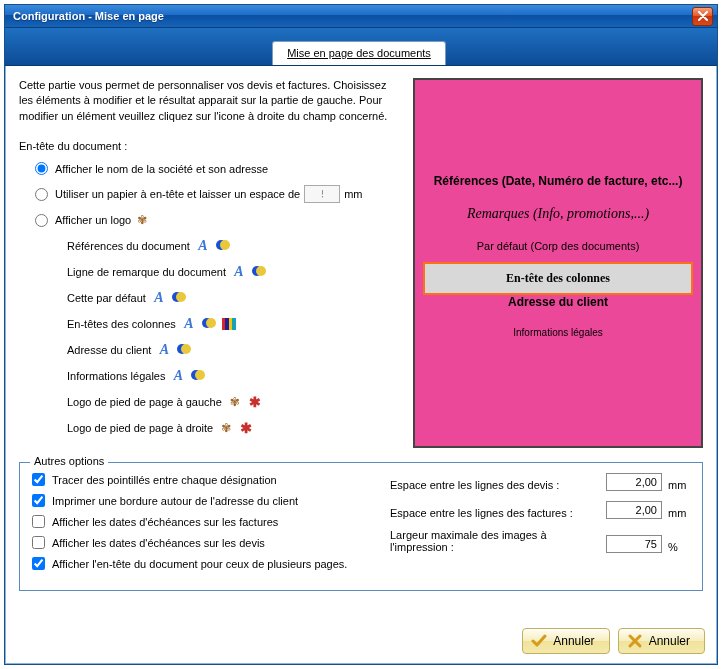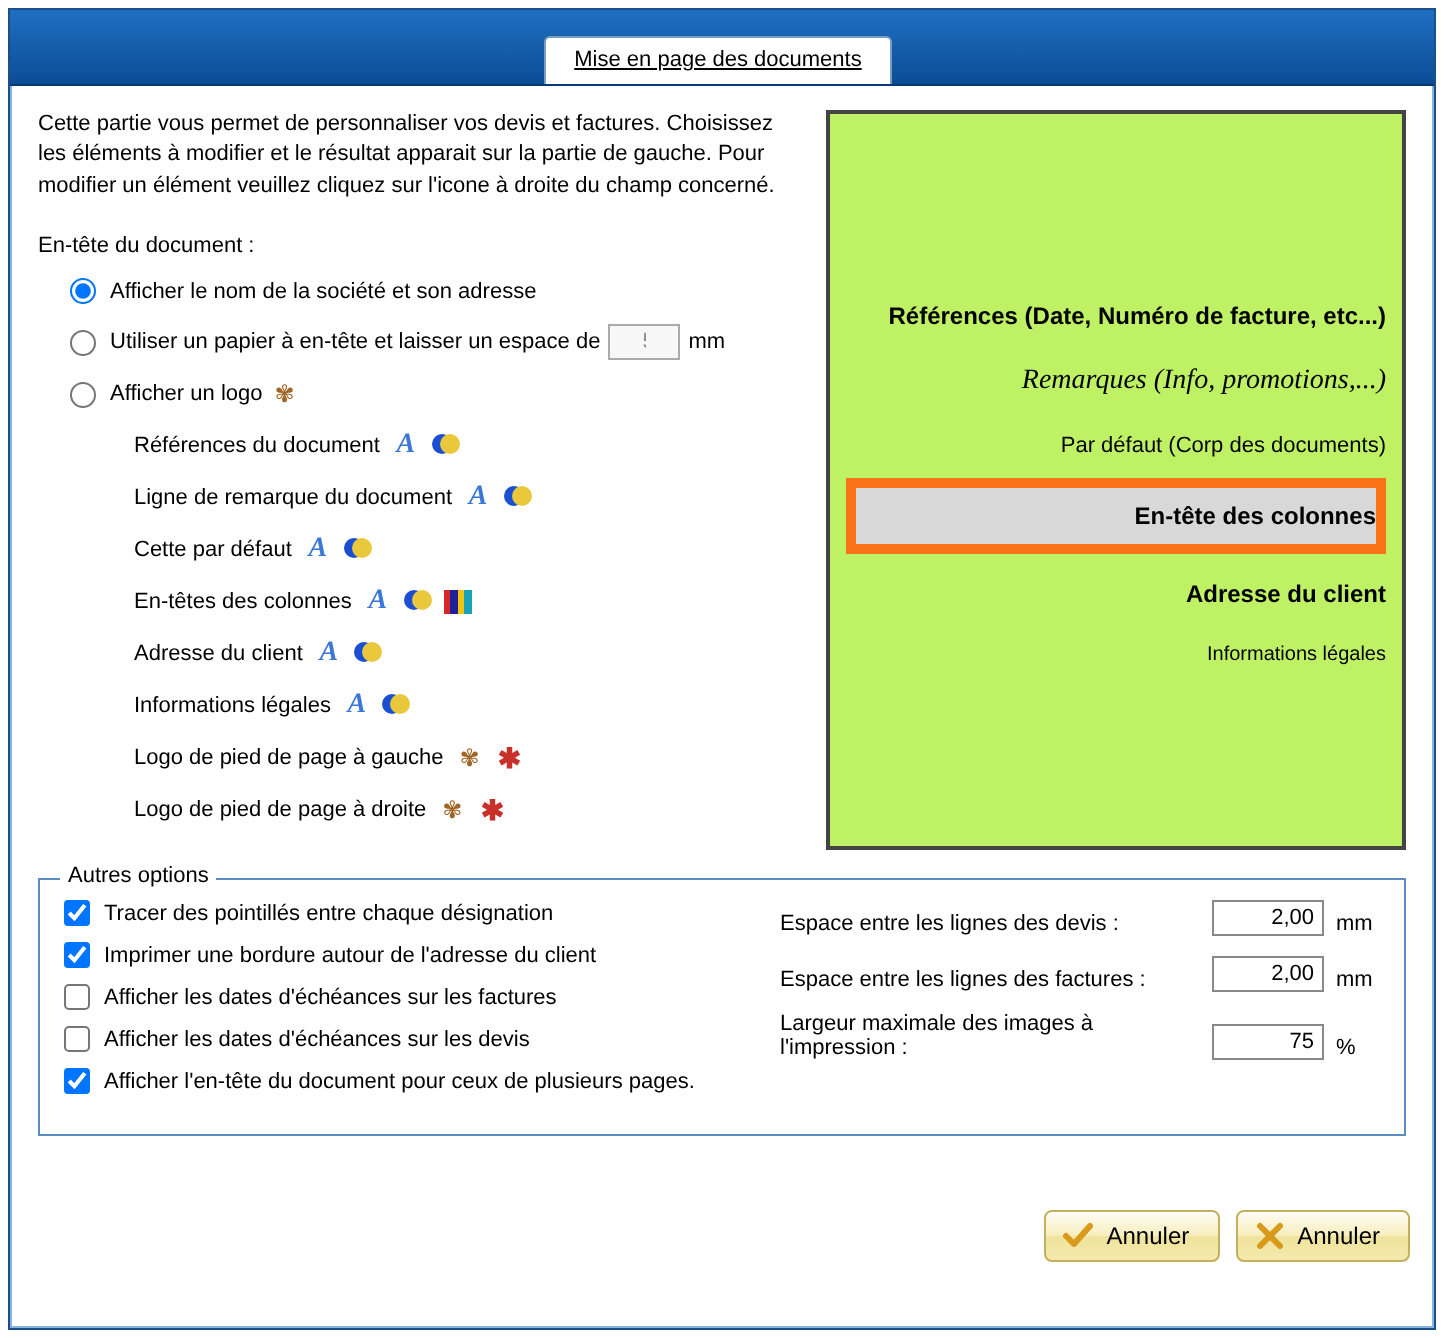--- a/index.html
+++ b/index.html
@@ -22,25 +22,25 @@
   .num-small { width:36px; height:18px; text-align:right; font-size:11px; color:#888; border:1px solid #aaa; background:#f7f7f7; padding:1px 16px; }
   .item-line { margin:12px 0 0 0; display:flex; align-items:center; gap:6px;padding-left:48px; }
   .glyph { display:inline-flex; width:14px; height:14px; align-items:center; justify-content:center; cursor:pointer; }
   .glyph-a { font-family:"Times New Roman",serif; font-style:italic; font-weight:bold; color:#3b77d6; font-size:14px; line-height:12px; }
   .bubble { display:inline-block; }
   .bubble svg { display:block;}
   .butterfly { color:#a06626; font-size:12px; line-height:12px;}
   .redx { color:#c9302c; font-weight:bold; font-size:14px; line-height:11px; }
   .stripes { width:14px; height:12px; display:flex; }
   .stripes span { flex:1; }
-  .preview { width:290px; height:370px; border:2px solid #444; padding:58px 8px 8px 8px; text-align:right; background:#bef264; }
+  .preview { width:290px; height:370px; border:2px solid #444; padding:58px 8px 8px 8px; text-align:center; background:#ec4899; }
   .pv-ref { font-weight:bold; font-size:12px; margin:36px 0 18px 0; }
   .pv-rem { font-family:"Times New Roman",serif; font-style:italic; font-size:14px; margin-bottom:18px;}
   .pv-def { font-size:11px; margin-bottom:10px; }
-  .pv-head { background:#d8d8d8; border:5px solid #f97316; padding:7px 0; font-weight:bold; font-size:12px; margin-bottom:13px;}
+  .pv-head { background:#d8d8d8; border:2px solid #f97316; padding:7px 0; font-weight:bold; font-size:12px; margin-bottom:0;font-family:Liberation Serif, serif;}
   .pv-addr { font-weight:bold; font-size:12px; margin-bottom:18px;}
   .pv-legal { font-size:10px; }
   .fieldset { border:1px solid #5a8cc0; margin-top:14px; padding:10px 12px 12px 12px; position:relative; }
   .fieldset .legend { position:absolute; top:-8px; left:10px; background:#fff; padding:0 4px; font-size:11px;}
   .opts-row { display:flex; gap:30px; }
   .chk-col { flex:1; }
   .chk-line { display:flex; align-items:center; gap:4px; margin-bottom:8px; }
   .chk-line input { margin:0 3px 0 0;}
   .spacing-col { width:300px; }
   .sp-line { display:flex; align-items:flex-end; margin-bottom:10px; }
@@ -48,20 +48,28 @@
   .sp-line input { width:56px; height:18px; text-align:right; font-size:11px; border:1px solid #888; padding:1px 4px; }
   .sp-line .unit { width:28px; padding-left:6px; }
   .footer { position:absolute; right:12px; bottom:10px; display:flex; gap:8px; }
   .btn { display:flex; align-items:center; gap:6px; background:linear-gradient(to bottom,#fffdf4,#f7eec0 48%,#efe39c 52%,#f4e9ac); border:1px solid #c2b05c; border-radius:4px; padding:4px 14px 4px 8px; cursor:pointer; font-size:12px; box-shadow:0 1px 0 #fff inset;}
   .btn svg { display:block;}
 </style>
 </head>
 <body>
 
 <div class="window">
+  <div class="titlebar">
+    <span class="title">Configuration - Mise en page</span>
+    <div class="close-btn">
+      <svg width="10" height="10" viewBox="0 0 10 10">
+          <path d="M1 1 L9 9 M9 1 L1 9" stroke="#fff" stroke-width="2" stroke-linecap="round"></path>
+        </svg>
+    </div>
+  </div>
   <div class="header-band">
     <div class="tab">Mise en page des documents</div>
   </div>
 
   <div class="content">
     <div class="row-top">
       <div class="left-col">
         <div class="intro">Cette partie vous permet de personnaliser vos devis et factures. Choisissez les éléments à modifier et le résultat apparait sur la partie de gauche. Pour modifier un élément veuillez cliquez sur l'icone à droite du champ concerné.</div>
         <div class="section-label">En-tête du document :</div>
         <div class="radio-grp">

